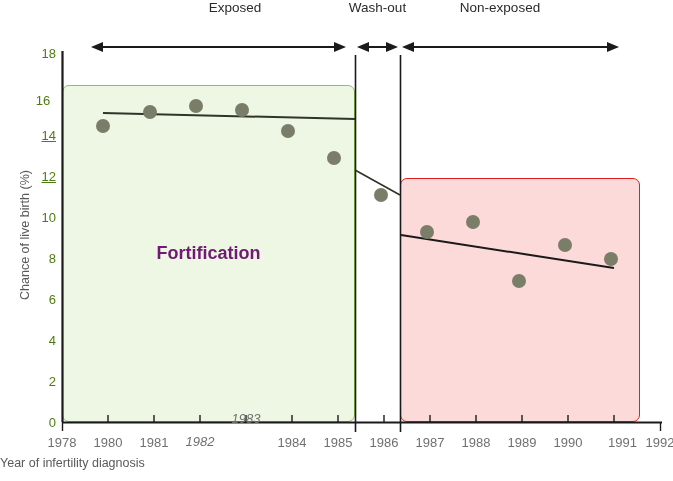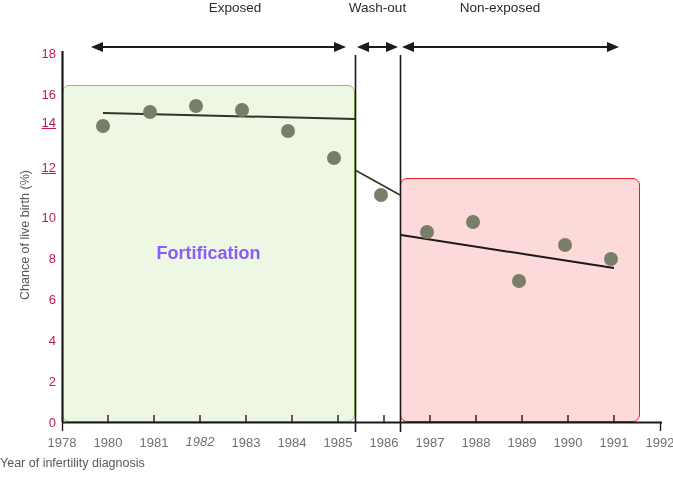--- a/index.html
+++ b/index.html
@@ -36,21 +36,21 @@
   #x-axis-title{
     left:0;right:0;
     top:456px;
     text-align:left;
   }
 
   
   .ytick{
     position:absolute;
     font-size:13px;
-    color:#be185d;
+    color:#4d7c0f;
     text-align:right;
     width:26px;
     line-height:13px;
   }
   .xtick{
     position:absolute;
     font-size:13px;
     color:#707070;
     text-align:center;
     width:46px;
@@ -70,21 +70,21 @@
   #region-no-fortification{
     background:#fcdada;
     border:1.4px solid #e02020;
   }
   .region-caption{
     position:absolute;
     white-space:nowrap;
     text-align:center;
   }
   #caption-fortification{
-    color:#8b5cf6;
+    color:#701a75;
     font-size:18px;
     font-weight:bold;
   }
   #caption-no-fortification{
     color:#f01515;
     font-size:15px;
   }
 
   
   #plot-svg{position:absolute;left:0;top:0;}
@@ -171,38 +171,38 @@
       <circle r="7" cx="381" cy="195"></circle>
       <circle r="7" cx="427" cy="232"></circle>
       <circle r="7" cx="473" cy="222"></circle>
       <circle r="7" cx="519" cy="281"></circle>
       <circle r="7" cx="565" cy="245"></circle>
       <circle r="7" cx="611" cy="259"></circle>
     </g>
   </svg>
 
   <div class="ytick" style="left:30px;top:47px;">18</div>
-  <div class="ytick" style="left:30px;top:88px;">16</div>
-  <div class="ytick" style="left:30px;top:116px;text-decoration:underline;">14</div>
-  <div class="ytick" style="left:30px;top:161px;text-decoration:underline;">12</div>
+  <div class="ytick" style="left:30px;top:94px;text-align:center;">16</div>
+  <div class="ytick" style="left:30px;top:129px;text-decoration:underline;">14</div>
+  <div class="ytick" style="left:30px;top:170px;text-decoration:underline;">12</div>
   <div class="ytick" style="left:30px;top:211px;">10</div>
   <div class="ytick" style="left:30px;top:252px;">8</div>
   <div class="ytick" style="left:30px;top:293px;">6</div>
   <div class="ytick" style="left:30px;top:334px;">4</div>
   <div class="ytick" style="left:30px;top:375px;">2</div>
   <div class="ytick" style="left:30px;top:416px;">0</div>
 
   <div class="xtick" style="left:39px;top:436px;">1978</div>
   <div class="xtick" style="left:85px;top:436px;">1980</div>
   <div class="xtick" style="left:131px;top:436px;">1981</div>
   <div class="xtick" style="left:177px;top:435px;font-style:italic;">1982</div>
-  <div class="xtick" style="left:223px;top:436px;">1983</div>
+  <div class="xtick" style="left:223px;top:412px;font-style:italic;">1983</div>
   <div class="xtick" style="left:269px;top:436px;">1984</div>
   <div class="xtick" style="left:315px;top:436px;">1985</div>
   <div class="xtick" style="left:361px;top:436px;">1986</div>
   <div class="xtick" style="left:407px;top:436px;">1987</div>
   <div class="xtick" style="left:453px;top:436px;">1988</div>
   <div class="xtick" style="left:499px;top:436px;">1989</div>
   <div class="xtick" style="left:545px;top:436px;">1990</div>
-  <div class="xtick" style="left:591px;top:436px;">1991</div>
+  <div class="xtick" style="left:591px;top:436px;text-align:right;">1991</div>
   <div class="xtick" style="left:637px;top:436px;">1992</div>
 
 </div>
 
 </body></html>

